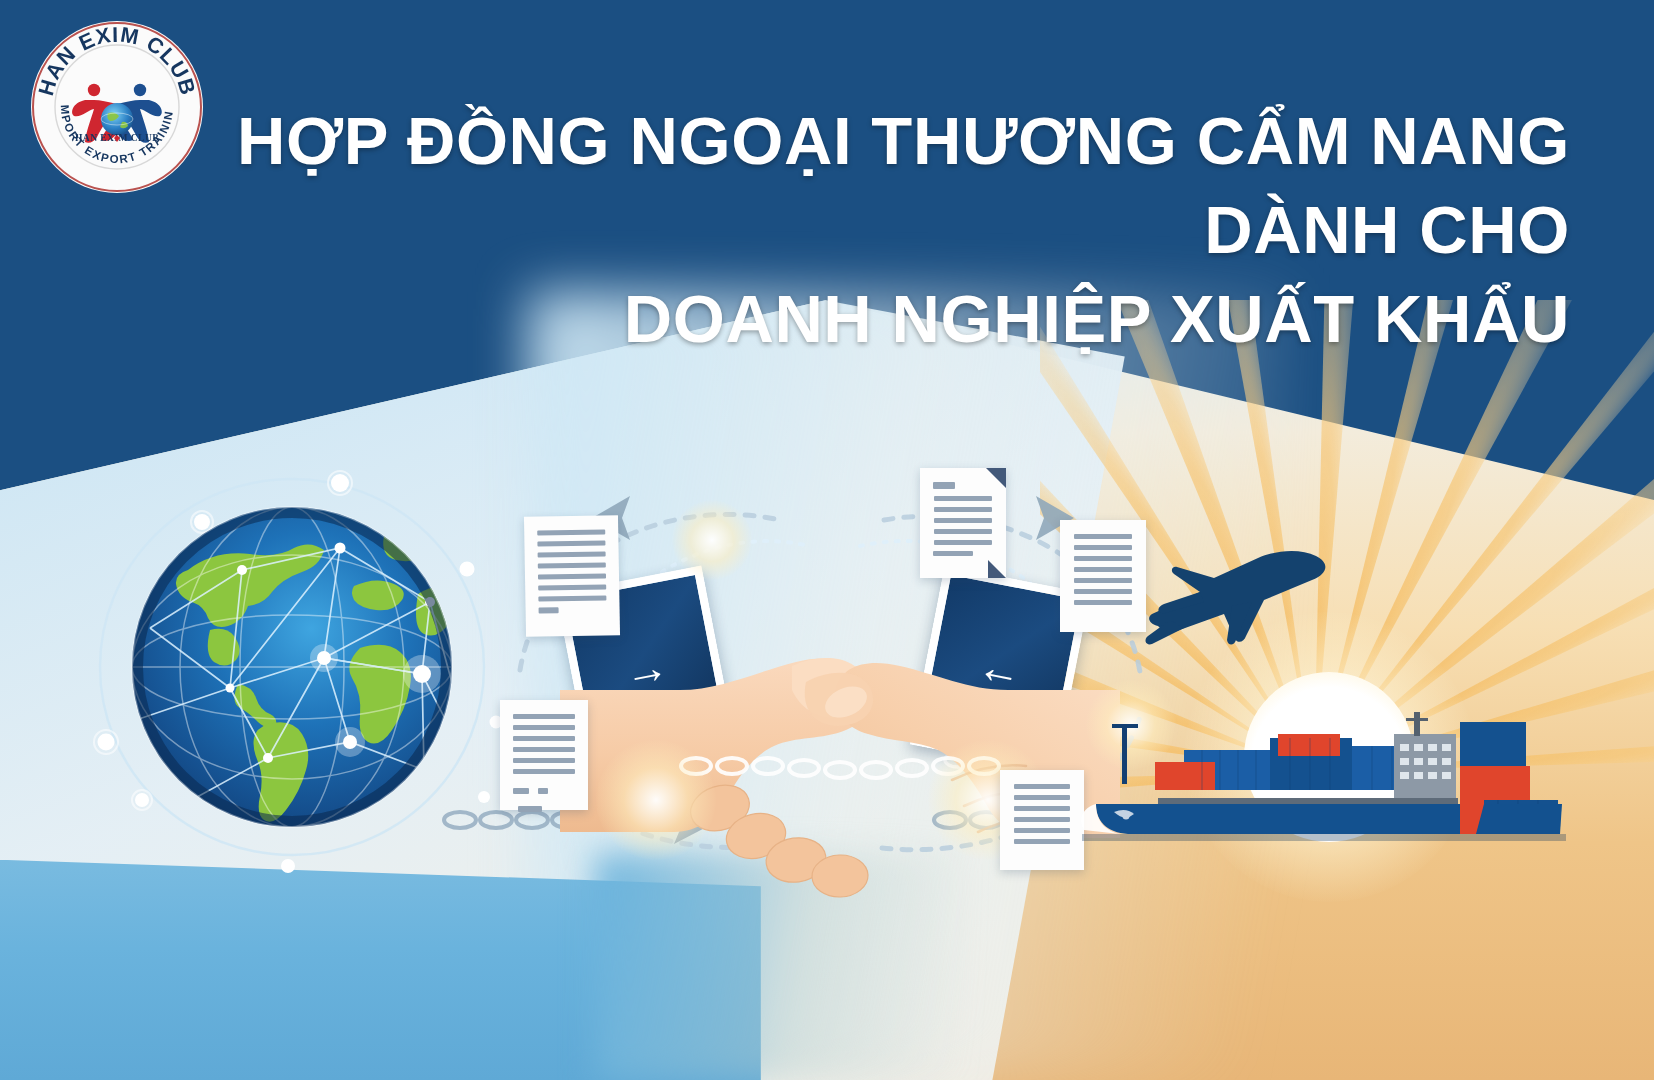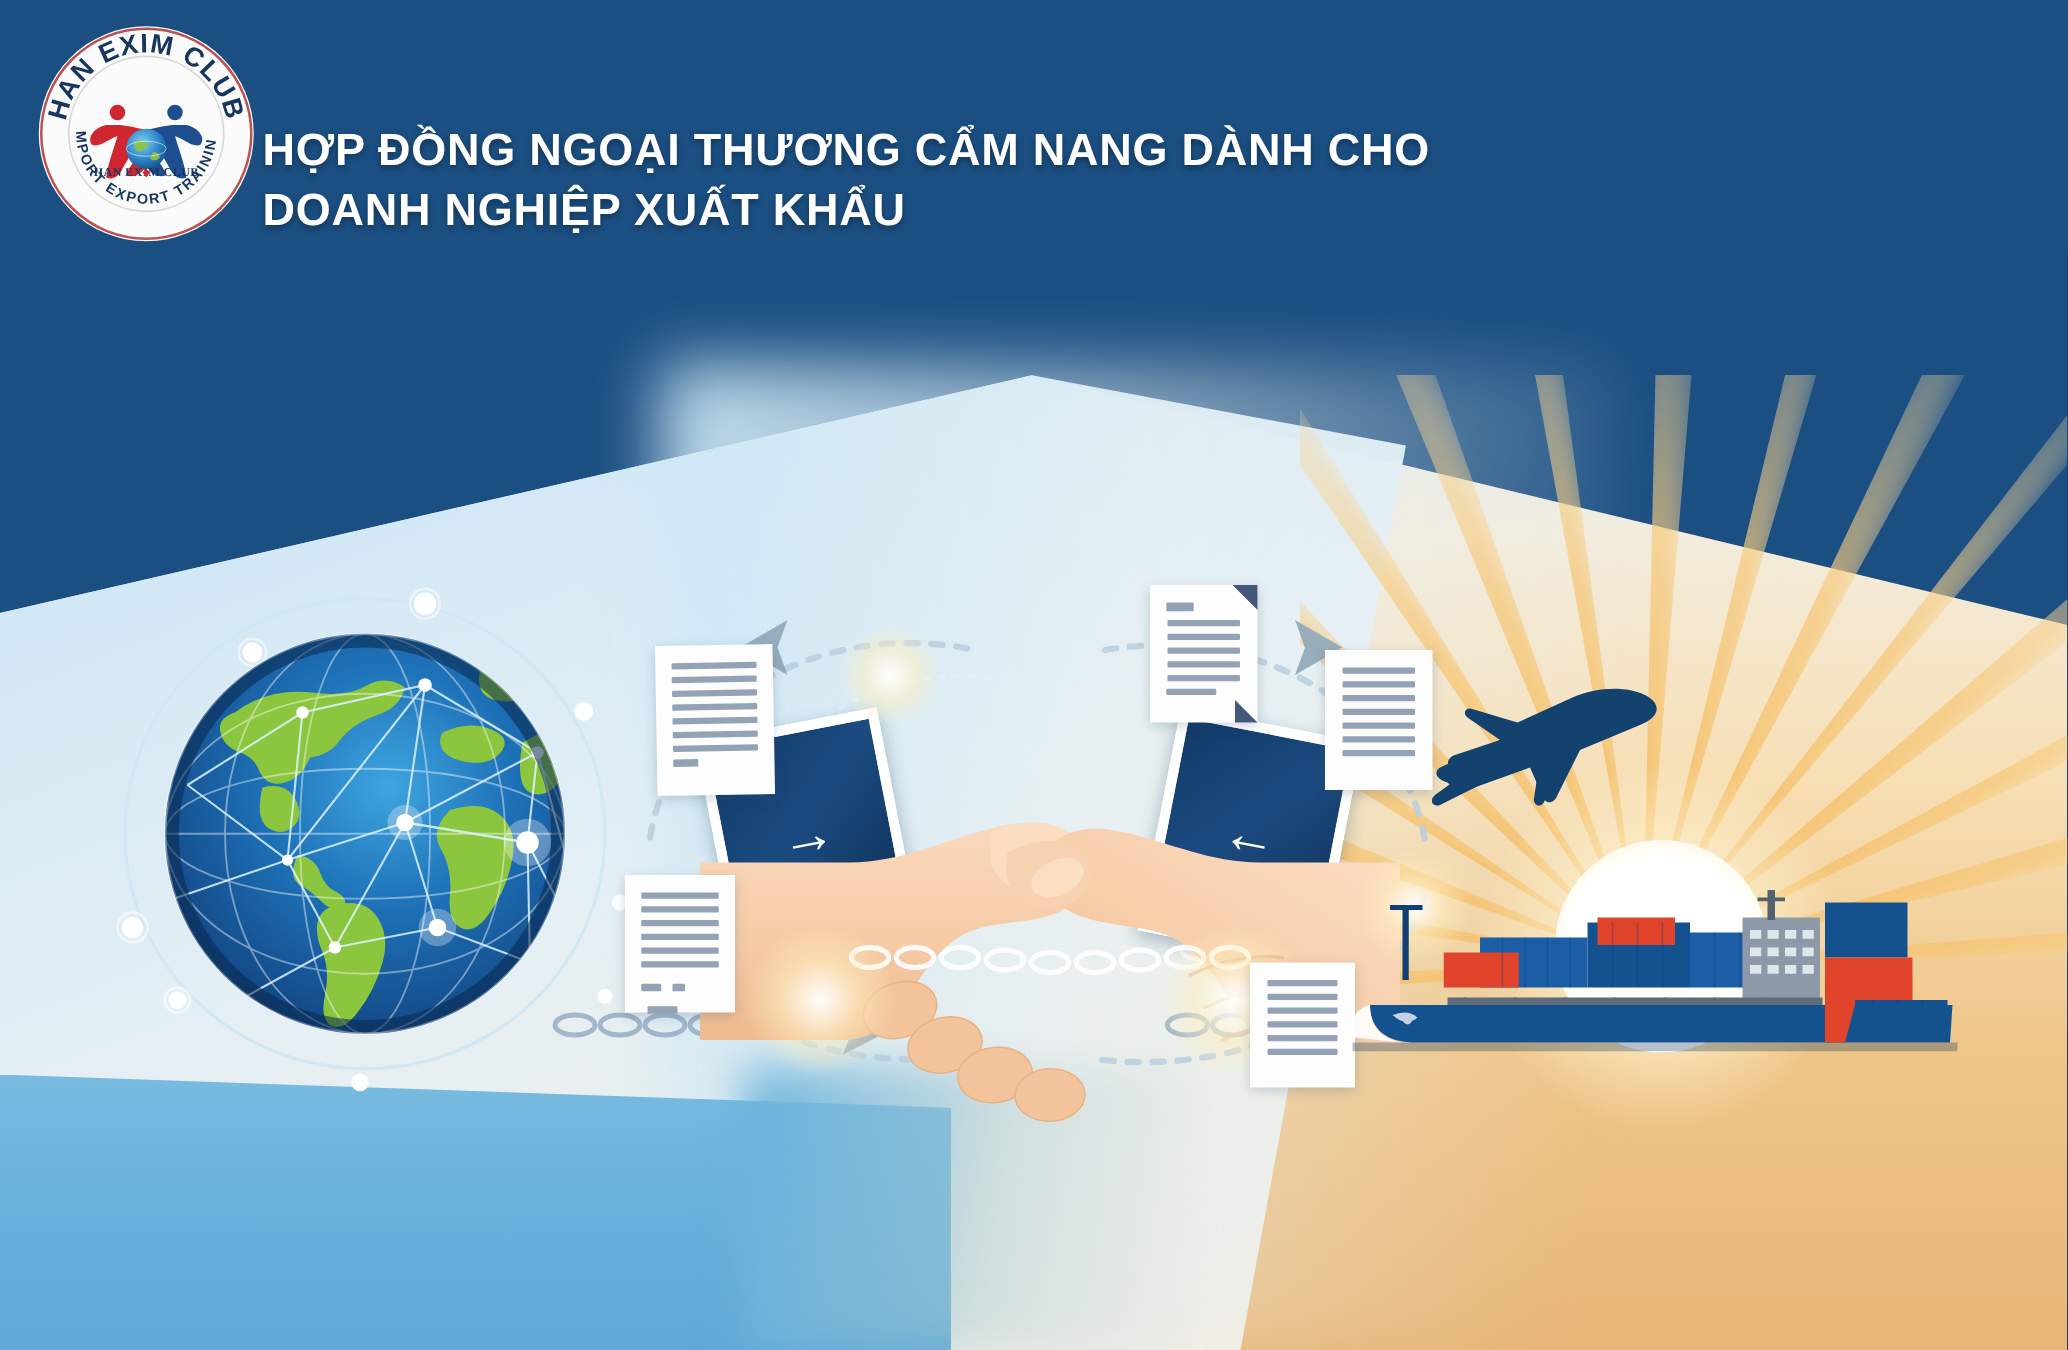--- a/index.html
+++ b/index.html
@@ -64,22 +64,22 @@
   }
   .sun-glow{
     position:absolute;left:1184px;top:612px;width:290px;height:290px;
     border-radius:50%;
     background:radial-gradient(circle,rgba(255,255,255,.85) 0%,rgba(255,247,216,.45) 45%,rgba(255,240,190,0) 72%);
   }
 
   
   .title{
     position:absolute;left:210px;top:96px;width:1360px;
-    text-align:left;color:#ffffff;
-    font-weight:800;font-size:36px;line-height:1.33;
+    text-align:right;color:#ffffff;
+    font-weight:800;font-size:67px;line-height:1.33;
     letter-spacing:.6px;
     text-shadow:0 2px 5px rgba(0,0,0,.34);
     white-space:pre-line;
   }
 
   
   .logo{
     position:absolute;left:28px;top:18px;width:178px;height:178px;
   }
   .logo svg{display:block;width:178px;height:178px;}

